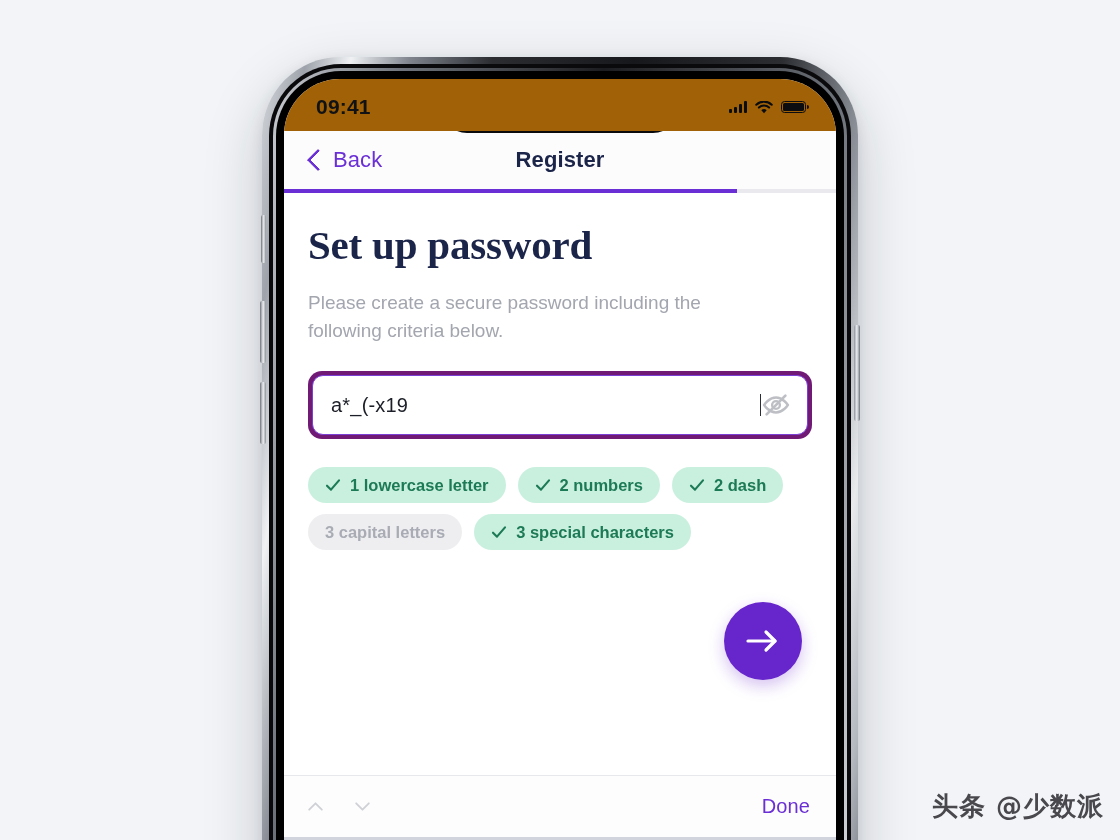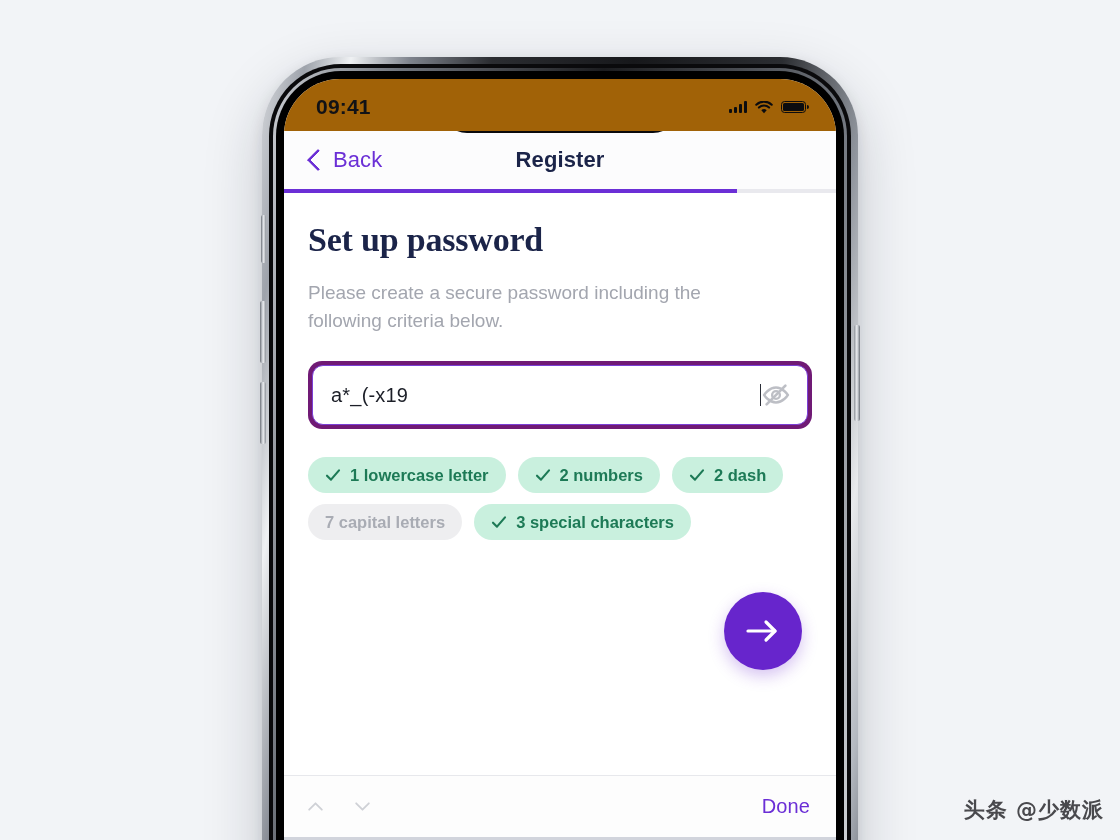--- a/index.html
+++ b/index.html
@@ -99,21 +99,21 @@
   }
 
   
   .progress-track{height:4px;background:#e9e9ee;width:100%;}
   .progress-fill{height:100%;background:#6b2fd6;}
 
   
   .content{padding:28px 24px 0 24px;background:#fff;}
   .h1{
     font-family:"Liberation Serif","DejaVu Serif",serif;
-    font-size:34px;font-weight:bold;color:#1b2449;margin:0;letter-spacing:-.2px;
+    font-size:41px;font-weight:bold;color:#1b2449;margin:0;letter-spacing:-.2px;
   }
   .sub{
     margin:20px 0 0 0;font-size:19px;line-height:28px;color:#a3a6af;max-width:440px;
   }
 
   
   .field-halo{
     margin-top:26px;padding:4px;border-radius:14px;background:#701a75;
   }
   .field{
@@ -158,21 +158,21 @@
 
   
   .keyboard{
     position:absolute;left:0;right:0;bottom:0;height:60px;background:#d1d4dc;
     padding-top:8px;box-sizing:border-box;
   }
 
   
   .watermark{
     position:absolute;right:16px;bottom:16px;
-    font-size:21px;color:#3b3b3f;font-weight:bold;
+    font-size:26px;color:#3b3b3f;font-weight:bold;
     font-family:"DejaVu Sans",sans-serif;opacity:.92;letter-spacing:1px;margin-left:25px;
   }
 </style>
 </head>
 <body>
 
 <div class="phone-wrap">
   <div class="phone-outer"></div>
   <div class="phone-band"></div>
   <div class="phone-band2"></div>
@@ -251,21 +251,21 @@
             </svg>
             <span>2 numbers</span>
           </div>
           <div class="chip ok">
             <svg class="tick" viewBox="0 0 24 24">
               <polyline points="3,13 9,19 21,5" fill="none" stroke="#1d7a56" stroke-width="3.2" stroke-linecap="round" stroke-linejoin="round"></polyline>
             </svg>
             <span>2 dash</span>
           </div>
           <div class="chip off">
-            <span>7 capital letters</span>
+            <span>3 capital letters</span>
           </div>
           <div class="chip ok">
             <svg class="tick" viewBox="0 0 24 24">
               <polyline points="3,13 9,19 21,5" fill="none" stroke="#1d7a56" stroke-width="3.2" stroke-linecap="round" stroke-linejoin="round"></polyline>
             </svg>
             <span>3 special characters</span>
           </div>
         </div>
 
       <div class="fab-row">

